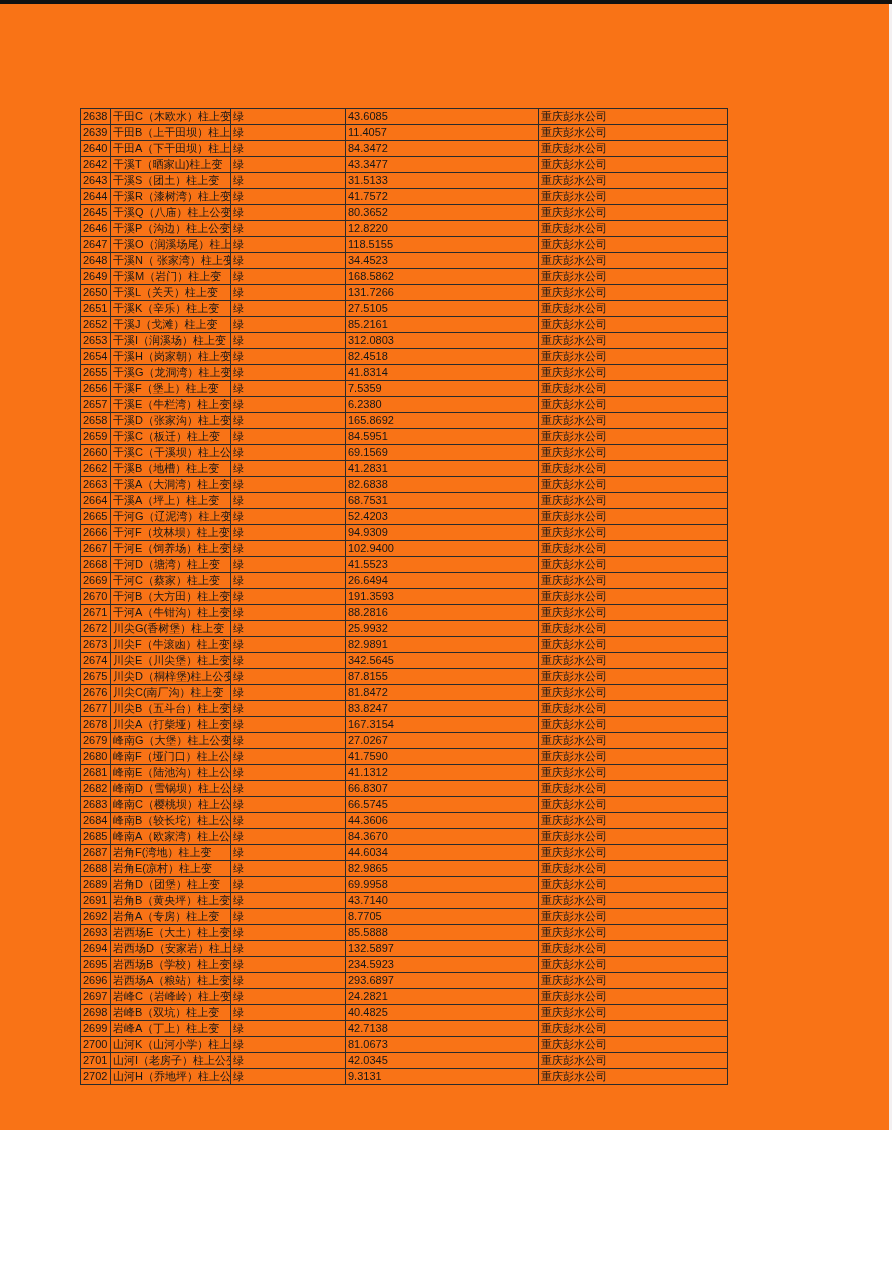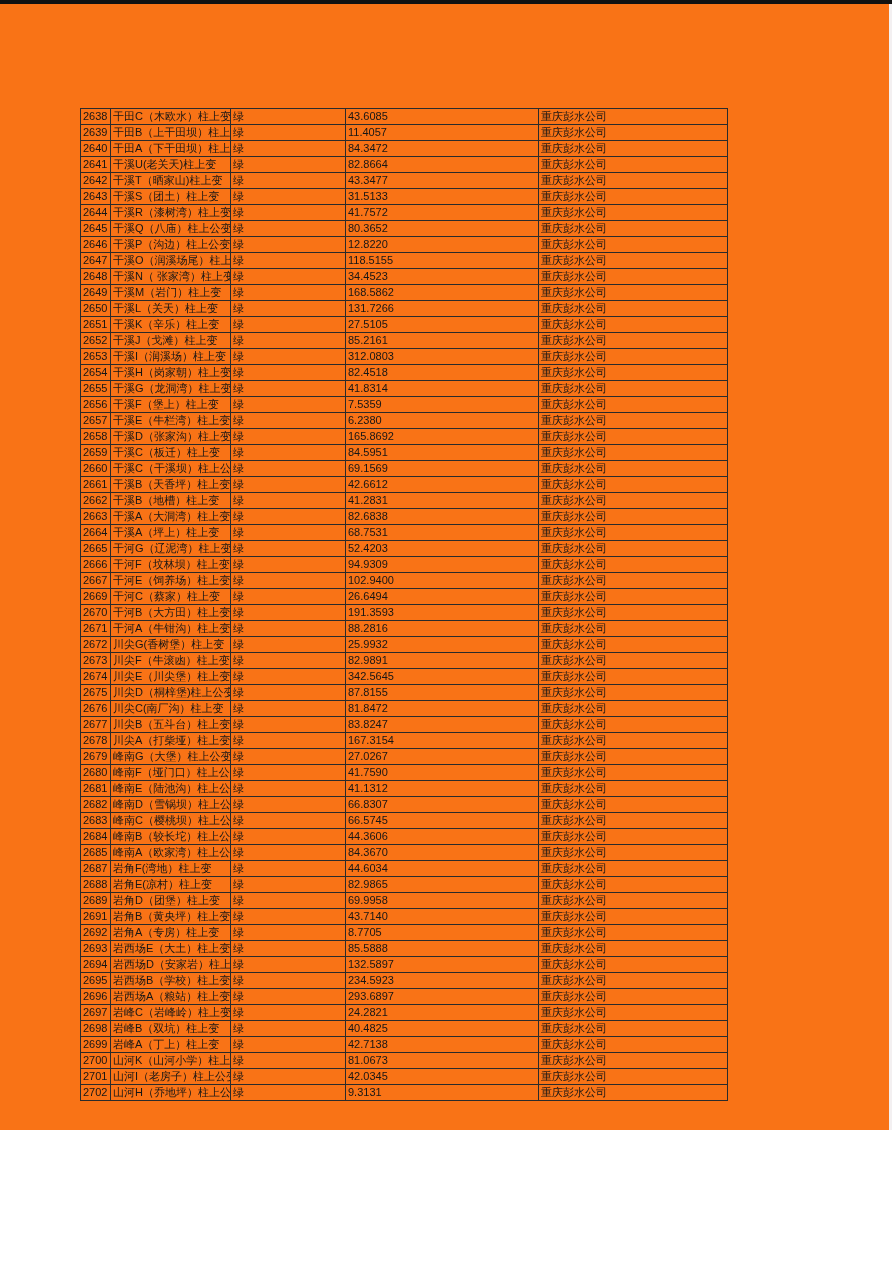--- a/index.html
+++ b/index.html
@@ -84,27 +84,20 @@
     </tr>
 
     <tr>
       <td class="c-id">2640</td>
       <td class="c-name">干田A（下干田坝）柱上变</td>
       <td class="c-status">绿</td>
       <td class="c-value">84.3472</td>
       <td class="c-company">重庆彭水公司</td>
     </tr>
 
-    <tr>
-      <td class="c-id">2641</td>
-      <td class="c-name">干溪U(老关天)柱上变</td>
-      <td class="c-status">绿</td>
-      <td class="c-value">82.8664</td>
-      <td class="c-company">重庆彭水公司</td>
-    </tr>
 
     <tr>
       <td class="c-id">2642</td>
       <td class="c-name">干溪T（晒家山)柱上变</td>
       <td class="c-status">绿</td>
       <td class="c-value">43.3477</td>
       <td class="c-company">重庆彭水公司</td>
     </tr>
 
     <tr>
@@ -244,27 +237,20 @@
     </tr>
 
     <tr>
       <td class="c-id">2660</td>
       <td class="c-name">干溪C（干溪坝）柱上公变</td>
       <td class="c-status">绿</td>
       <td class="c-value">69.1569</td>
       <td class="c-company">重庆彭水公司</td>
     </tr>
 
-    <tr>
-      <td class="c-id">2661</td>
-      <td class="c-name">干溪B（天香坪）柱上变</td>
-      <td class="c-status">绿</td>
-      <td class="c-value">42.6612</td>
-      <td class="c-company">重庆彭水公司</td>
-    </tr>
 
     <tr>
       <td class="c-id">2662</td>
       <td class="c-name">干溪B（地槽）柱上变</td>
       <td class="c-status">绿</td>
       <td class="c-value">41.2831</td>
       <td class="c-company">重庆彭水公司</td>
     </tr>
 
     <tr>
@@ -300,20 +286,27 @@
     </tr>
 
     <tr>
       <td class="c-id">2667</td>
       <td class="c-name">干河E（饲养场）柱上变</td>
       <td class="c-status">绿</td>
       <td class="c-value">102.9400</td>
       <td class="c-company">重庆彭水公司</td>
     </tr>
 
+    <tr>
+      <td class="c-id">2668</td>
+      <td class="c-name">干河D（塘湾）柱上变</td>
+      <td class="c-status">绿</td>
+      <td class="c-value">41.5523</td>
+      <td class="c-company">重庆彭水公司</td>
+    </tr>
 
     <tr>
       <td class="c-id">2669</td>
       <td class="c-name">干河C（蔡家）柱上变</td>
       <td class="c-status">绿</td>
       <td class="c-value">26.6494</td>
       <td class="c-company">重庆彭水公司</td>
     </tr>
 
     <tr>

